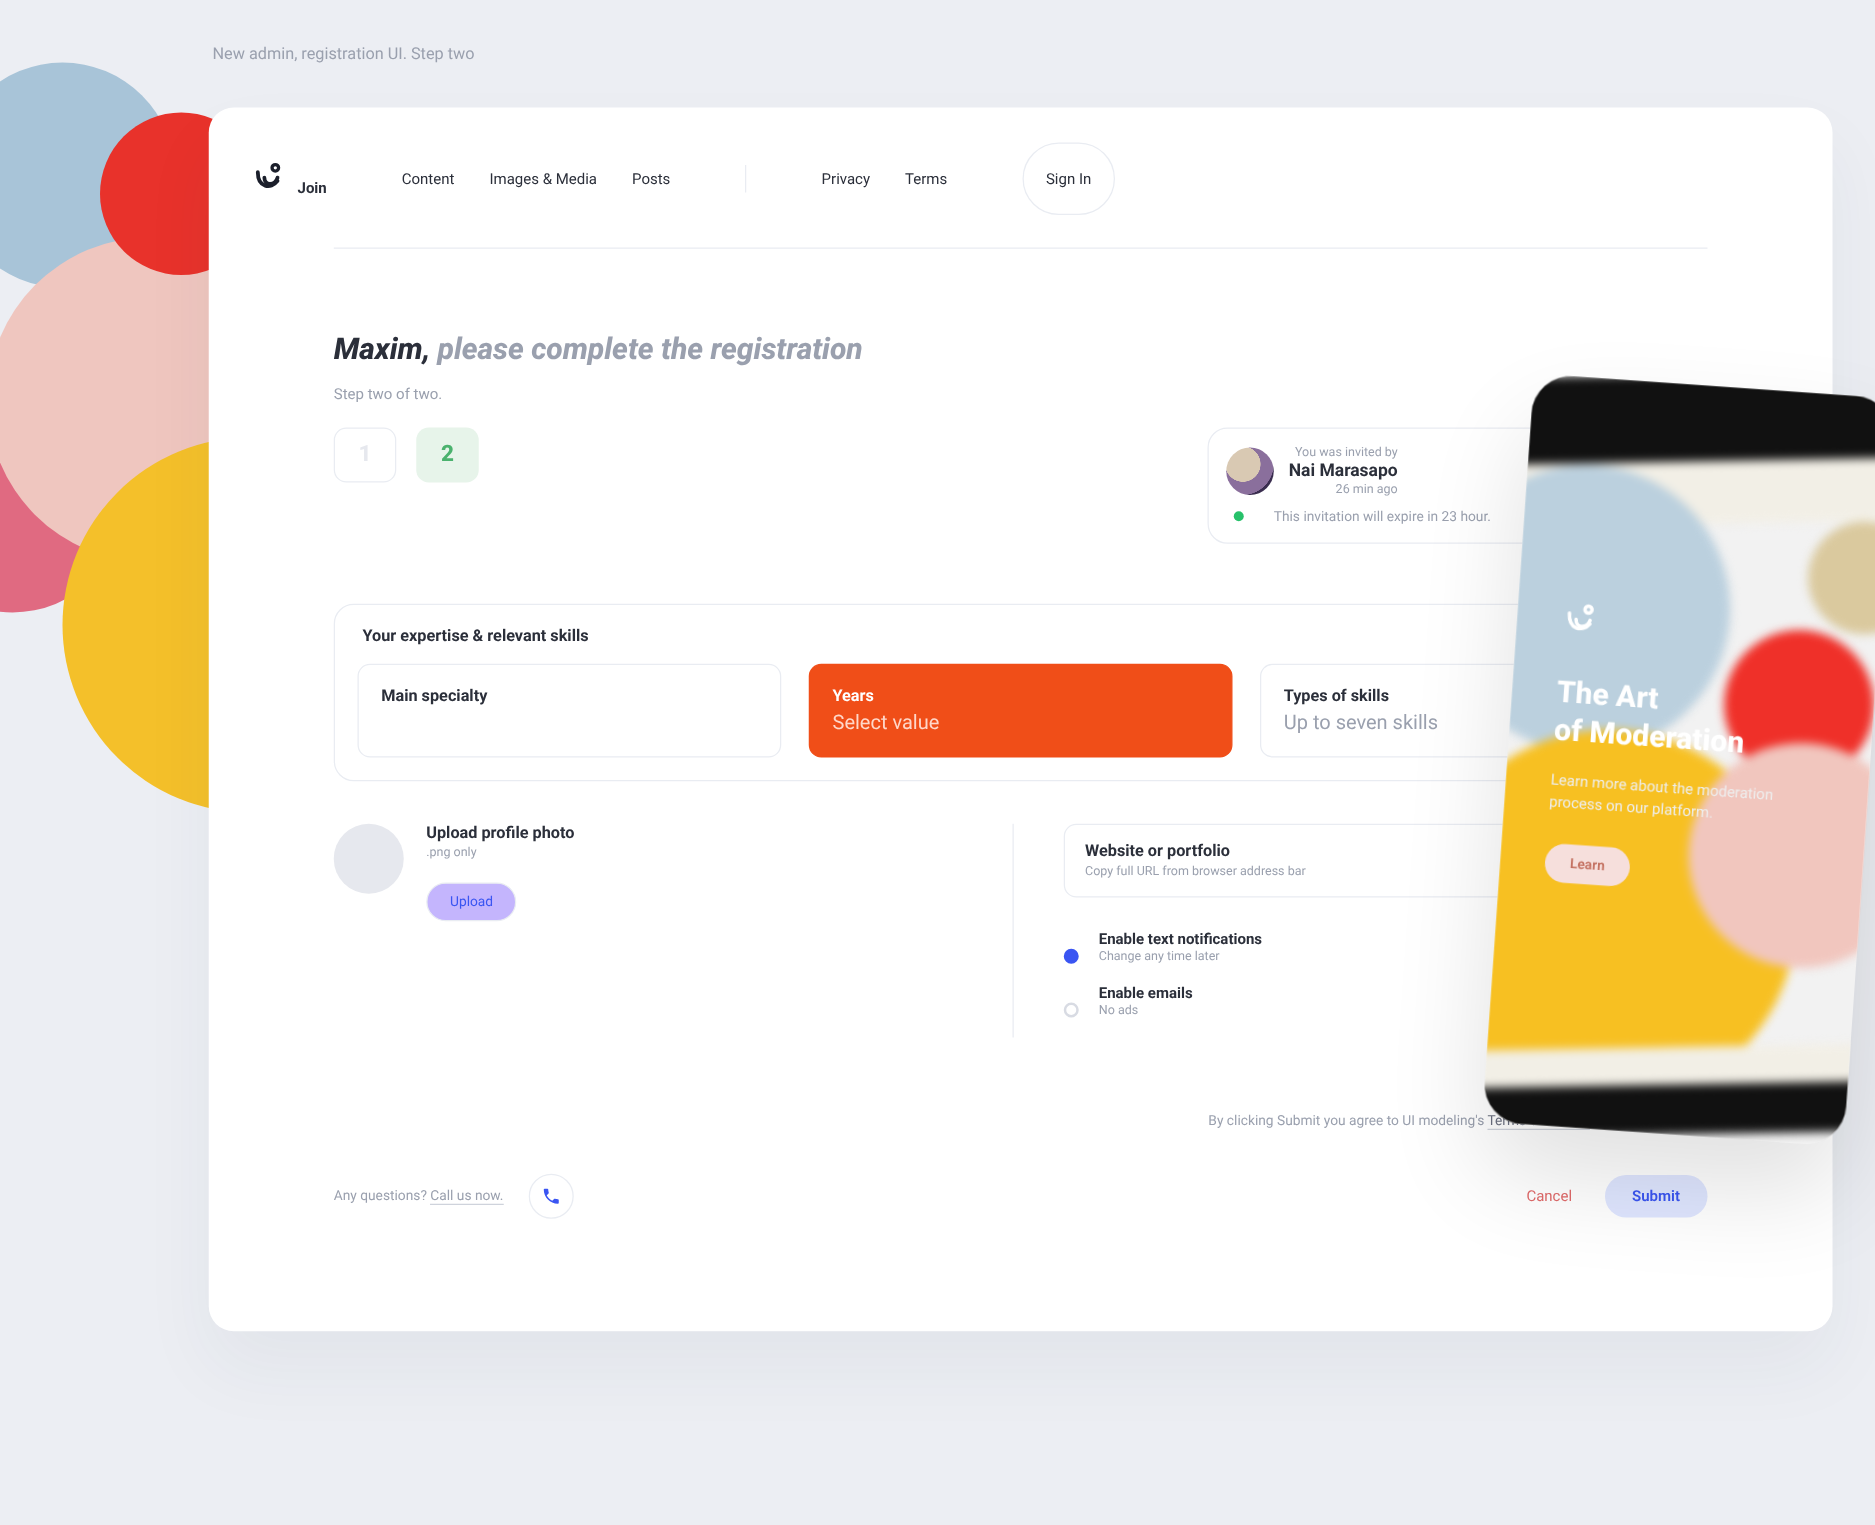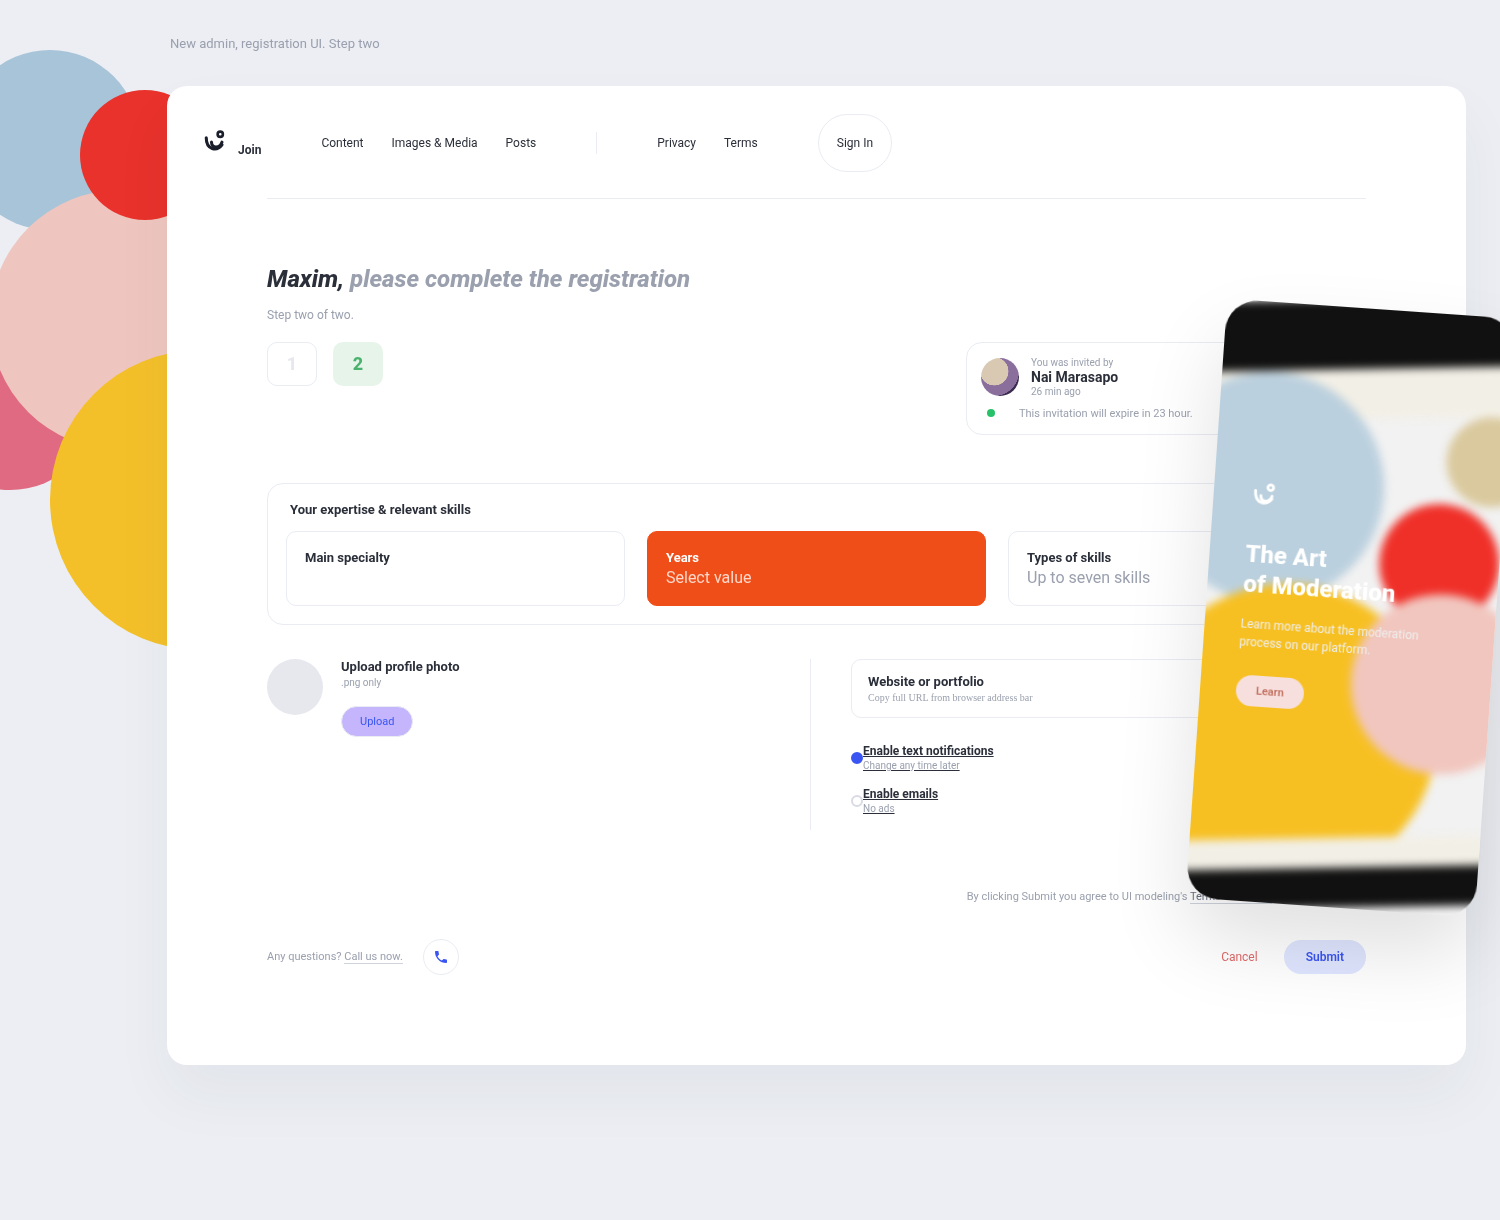--- a/index.html
+++ b/index.html
@@ -96,20 +96,21 @@
   .step.active{background:var(--green-pale);color:var(--green);}
 
   
   .invite{
     margin-left:auto;
     width:400px;
     border:1px solid var(--line);
     border-radius:16px;
     padding:14px 18px 14px 14px;
     position:relative;
+    text-align:right;
   }
   .invite-top{display:flex;gap:12px;align-items:center;}
   .avatar{
     width:38px;height:38px;border-radius:50%;
     background:radial-gradient(circle at 35% 35%, #d9c9b3 0 40%, #8a6f9c 41% 70%, #3a2d4f 71% 100%);
     flex:none;
   }
   .invite-meta{font-size:10px;color:var(--muted);}
   .invite-name{font-size:14px;font-weight:700;color:var(--text);margin:1px 0;}
   .invite-time{font-size:10px;color:var(--muted);}
@@ -165,23 +166,23 @@
     background:#c4b5fd;
   }
 
   .url-field{
     border:1px solid var(--line);
     border-radius:10px;
     padding:14px 16px;
     margin-bottom:26px;
   }
   .url-field .f-title{font-size:13px;font-weight:700;}
-  .url-field .f-sub{font-size:10px;color:var(--muted);margin-top:3px;font-family:Liberation Serif, serif;}
-
-  .check{display:flex;gap:0;align-items:center;margin-bottom:16px;cursor:pointer;text-decoration:underline;}
+  .url-field .f-sub{font-size:10px;color:var(--muted);margin-top:3px;}
+
+  .check{display:flex;gap:16px;align-items:flex-end;margin-bottom:16px;cursor:pointer;}
   .radio{width:12px;height:12px;border-radius:50%;border:2px solid #d8dbe3;margin-top:2px;flex:none;}
   .radio.on{border-color:var(--radio-blue);background:var(--radio-blue);}
   .check .c-title{font-size:12px;font-weight:700;}
   .check .c-sub{font-size:10px;color:var(--muted);margin-top:2px;}
 
   
   .legal{
     text-align:right;
     font-size:11px;
     color:var(--muted);

